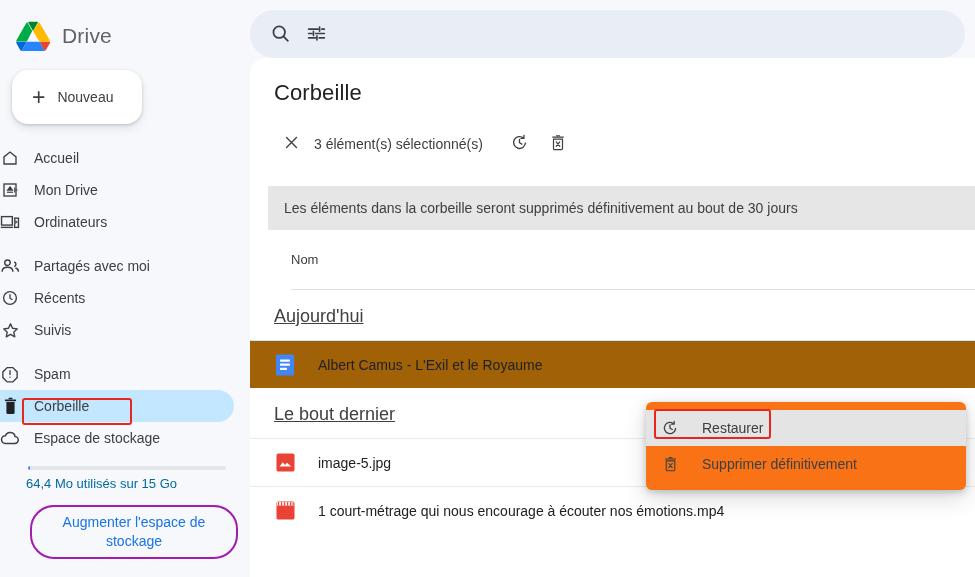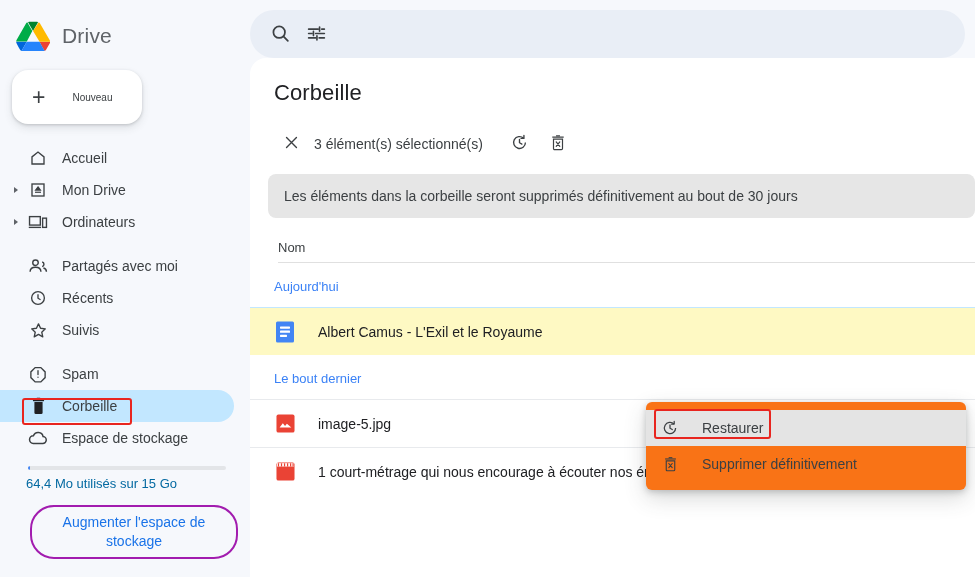--- a/index.html
+++ b/index.html
@@ -26,30 +26,29 @@
     margin: 12px 0 0 12px;
     width: 130px; height: 54px;
     background: #fff;
     border-radius: 16px;
     box-shadow: 0 1px 3px rgba(60,64,67,.22), 0 4px 8px rgba(60,64,67,.12);
     display: flex; align-items: center; gap: 12px;
     padding-left: 20px;
     cursor: pointer;
   }
   .new-plus { font-size: 23px; color: #3c4043; line-height: 1; font-weight: 400; }
-  .new-label { font-size: 10px; color: #3c4043; margin-left: 15px; }
+  .new-label { font-size: 14px; color: #3c4043; }
 
   .nav { margin-top: 18px; }
   .nav-group { margin-bottom: 12px; }
   .nav-item {
     position: relative;
     display: flex; align-items: center;
     height: 32px;
     margin: 0 16px 0 0;
-    padding-left: 28px;
     border-radius: 0 16px 16px 0;
     cursor: pointer;
     font-size: 14px;
     color: #3c4043;
   }
   .nav-item .ico { width: 20px; height: 20px; flex: 0 0 20px; display: flex; align-items: center; justify-content: center; margin-right: 14px; }
   .nav-item.active { background: #c2e7ff; }
   .nav-caret {
     position: absolute; left: 14px; top: 50%; transform: translateY(-50%);
     width: 0; height: 0;
@@ -116,46 +115,46 @@
     width: fit-content; padding: 0 6px 0 4px;
   }
   .tb-btn {
     width: 38px; height: 38px; border-radius: 50%;
     display: flex; align-items: center; justify-content: center;
     cursor: pointer; background: transparent; border: none;
   }
   .sel-count { font-size: 14px; color: #3c4043; margin: 0 18px 0 4px; white-space: nowrap; }
 
   .info-banner {
-    margin: 10px 0 0 18px;
+    margin: 22px 0 0 18px;
     background: #e6e6e6;
-    border-radius: 8px;
+    border-radius: 0;
     height: 44px;
     display: flex; align-items: center;
     padding: 0 16px;
     width: calc(100% - 18px);
     font-size: 14px; color: #3c4043;
   }
 
   .list-head {
-    margin: 22px 0 0 28px;
+    margin: 22px 0 0 41px;
     font-size: 13px; color: #3c4043;
-    padding-bottom: 7px;
+    padding-bottom: 22px;
     border-bottom: 1px solid #e0e0e0;
     margin-right: 0;
   }
-  .group-label { font-size: 13px; color: #3b82f6; padding: 16px 0 13px 24px; }
+  .group-label { font-size: 18px; color: #404040; padding: 16px 0 13px 24px; text-decoration: underline; }
 
   .row {
     height: 48px; display: flex; align-items: center;
     padding-left: 24px;
     border-top: 1px solid #e8eaed;
     cursor: pointer;
   }
-  .row.selected { background: #fef9c3; border-top-color: #c2e7ff; }
+  .row.selected { background: #a16207; border-top-color: #c2e7ff; }
   .row .ficon { width: 22px; height: 22px; flex: 0 0 22px; margin-right: 22px; display: flex; align-items: center; justify-content: center; }
   .row .fname { font-size: 14px; color: #202124; white-space: nowrap; }
 
   
   .ctx-menu {
     position: absolute;
     left: 396px; top: 344px;
     width: 320px;
     background: #f97316;
     border-radius: 6px;

